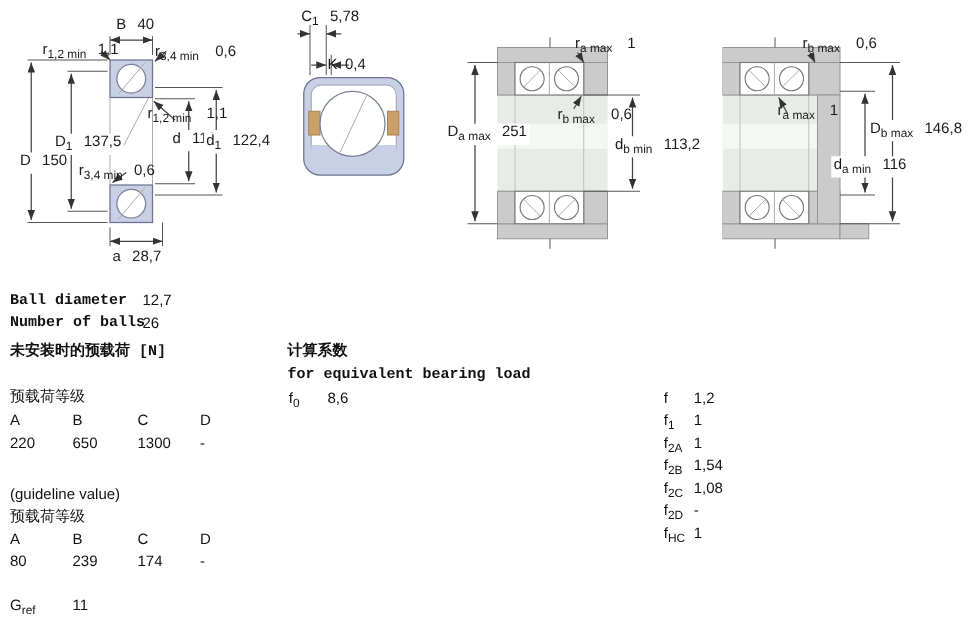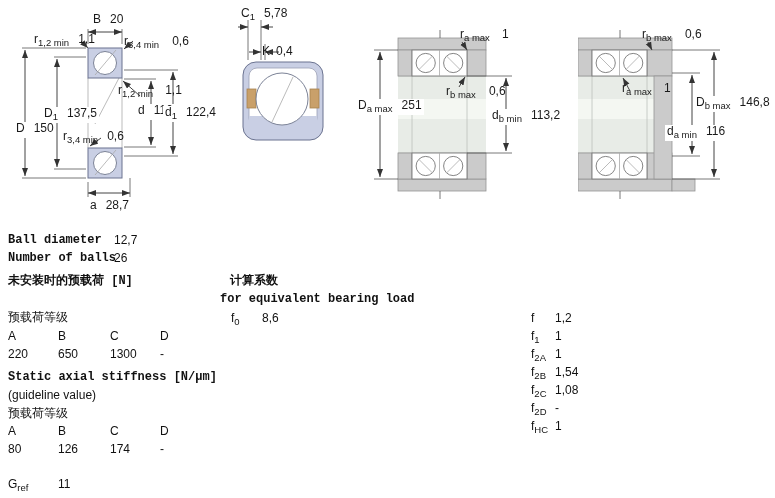--- a/index.html
+++ b/index.html
@@ -152,21 +152,21 @@
     <circle class="wball" cx="55.2" cy="163" r="9.6"></circle>
     <path class="thin" d="M21,170 L34.5,156.5 M48,156.5 L61.5,170"></path>
     <path class="ext" d="M94,70 H122 M94,153 H122"></path>
     <line class="ln" x1="114" y1="72" x2="114" y2="151" marker-start="url(#a4)" marker-end="url(#a4)"></line>
     <path class="ext" d="M94,47 H142 M94,176 H142"></path>
     <line class="ln" x1="136" y1="49" x2="136" y2="174" marker-start="url(#a4)" marker-end="url(#a4)"></line>
     <line class="ln" x1="70" y1="39" x2="74" y2="47" marker-end="url(#a4)"></line>
     <line class="ln" x1="52" y1="88" x2="45" y2="75" marker-end="url(#a4)"></line>
   </svg>
 
-  <div class="dim" style="left:93px;top:13px"><span>B</span><sub></sub><span class="dv">20</span></div>
+  <div class="dim" style="left:93px;top:13px"><span>B</span><sub></sub><span class="dv">40</span></div>
   <div class="dim" style="left:34px;top:33px"><span>r</span><sub>1,2 min</sub><span class="dv">1,1</span></div>
   <div class="dim" style="left:124px;top:35px"><span>r</span><sub>3,4 min</sub><span class="dv" style="margin-left:13px">0,6</span></div>
   <div class="dim wbg" style="left:42px;top:107px"><span>D</span><sub>1</sub><span class="dv">137,5</span></div>
   <div class="dim wbg" style="left:14px;top:122px"><span>D</span><sub></sub><span class="dv">150</span></div>
   <div class="dim" style="left:118px;top:84px"><span>r</span><sub>1,2 min</sub><span class="dv" style="margin-left:12px">1,1</span></div>
   <div class="dim wbg" style="left:136px;top:104px"><span>d</span><sub></sub><span class="dv">110</span></div>
   <div class="dim wbg" style="left:163px;top:106px"><span>d</span><sub>1</sub><span class="dv">122,4</span></div>
   <div class="dim" style="left:63px;top:130px"><span>r</span><sub>3,4 min</sub><span class="dv">0,6</span></div>
   <div class="dim" style="left:90px;top:199px"><span>a</span><sub></sub><span class="dv">28,7</span></div>
 
@@ -193,38 +193,37 @@
 
   <span class="t" style="left:8px;top:330px">A</span>
   <span class="t" style="left:58px;top:330px">B</span>
   <span class="t" style="left:110px;top:330px">C</span>
   <span class="t" style="left:160px;top:330px">D</span>
   <span class="t" style="left:8px;top:348px">220</span>
   <span class="t" style="left:58px;top:348px">650</span>
   <span class="t" style="left:110px;top:348px">1300</span>
   <span class="t" style="left:160px;top:348px">-</span>
 
-  <span class="t b" style="left:8px;top:371px">Static axial stiffness [N/μm]</span>
   <span class="t" style="left:8px;top:389px">(guideline value)</span>
   <span class="t" style="left:8px;top:407px">预载荷等级</span>
 
   <span class="t" style="left:8px;top:425px">A</span>
   <span class="t" style="left:58px;top:425px">B</span>
   <span class="t" style="left:110px;top:425px">C</span>
   <span class="t" style="left:160px;top:425px">D</span>
   <span class="t" style="left:8px;top:443px">80</span>
-  <span class="t" style="left:58px;top:443px">126</span>
+  <span class="t" style="left:58px;top:443px">239</span>
   <span class="t" style="left:110px;top:443px">174</span>
   <span class="t" style="left:160px;top:443px">-</span>
 
   <span class="t" style="left:8px;top:478px"><span>G</span><sub>ref</sub></span>
   <span class="t" style="left:58px;top:478px">11</span>
 
   <span class="t b" style="left:230px;top:275px">计算系数</span>
-  <span class="t b" style="left:220px;top:293px">for equivalent bearing load</span>
+  <span class="t b" style="left:230px;top:293px">for equivalent bearing load</span>
   <span class="t" style="left:231px;top:312px"><span>f</span><sub>0</sub></span>
   <span class="t" style="left:262px;top:312px">8,6</span>
 
 
   <span class="t" style="left:531px;top:312px"><span>f</span><sub></sub></span>
   <span class="t" style="left:555px;top:312px">1,2</span>
   <span class="t" style="left:531px;top:330px"><span>f</span><sub>1</sub></span>
   <span class="t" style="left:555px;top:330px">1</span>
   <span class="t" style="left:531px;top:348px"><span>f</span><sub>2A</sub></span>
   <span class="t" style="left:555px;top:348px">1</span>

